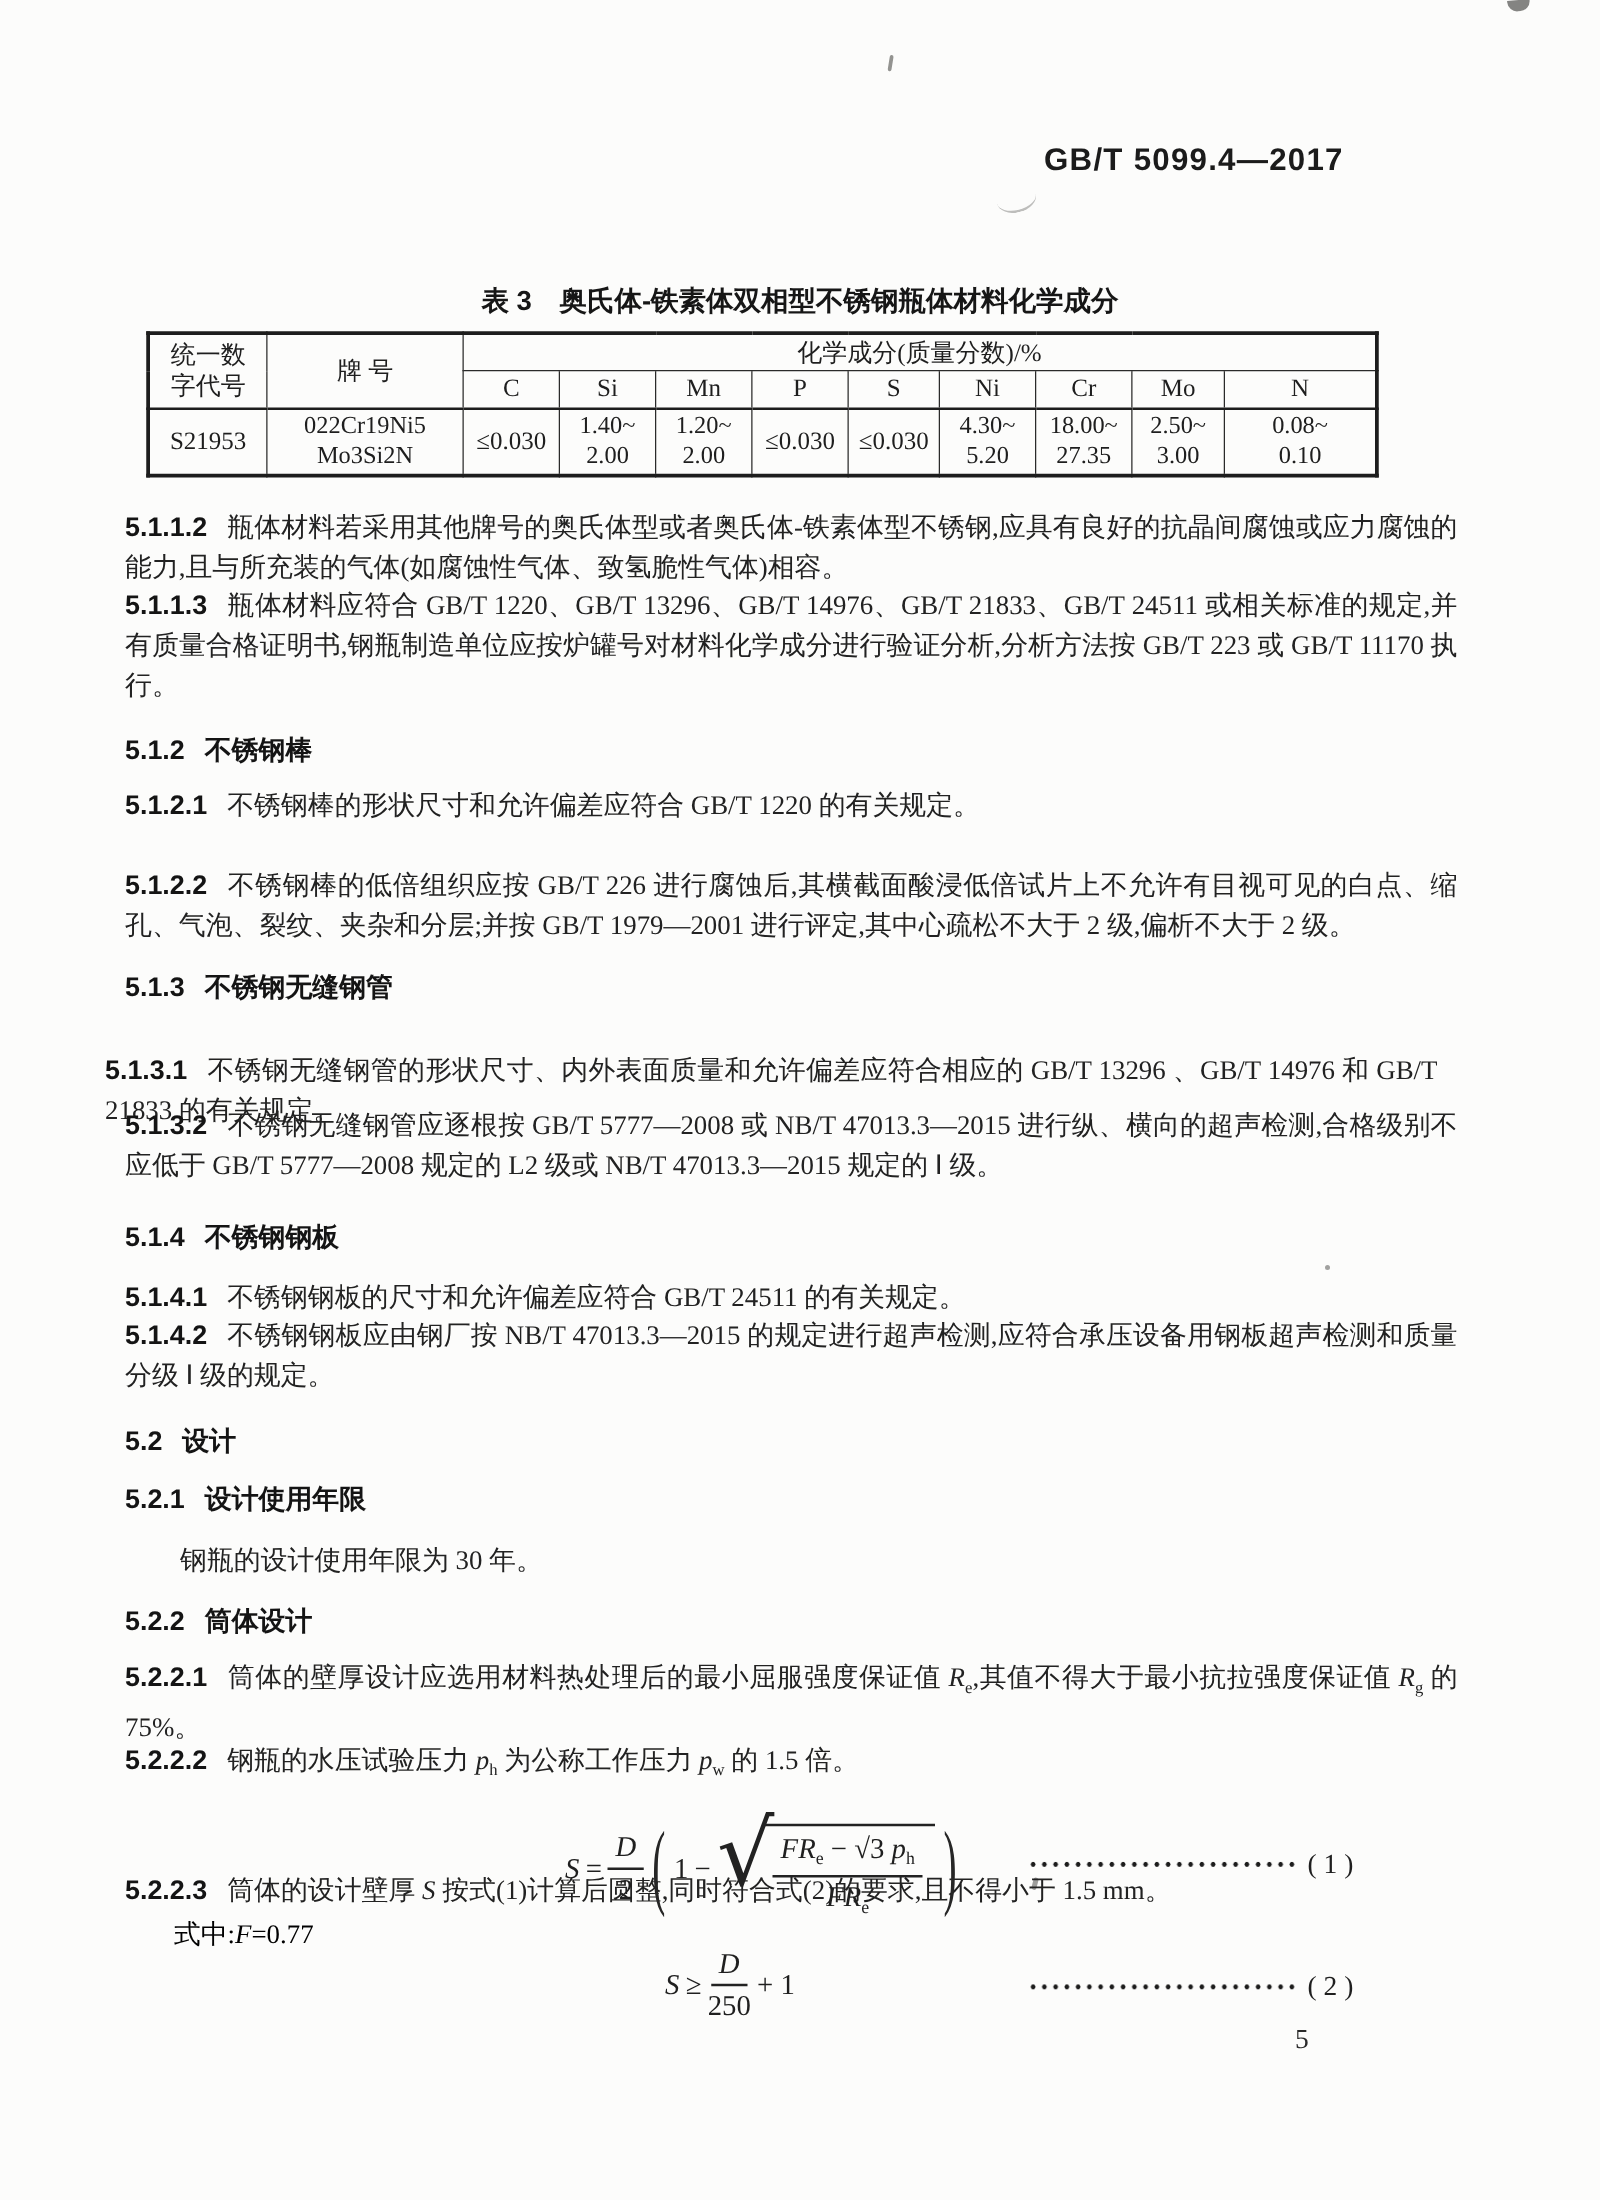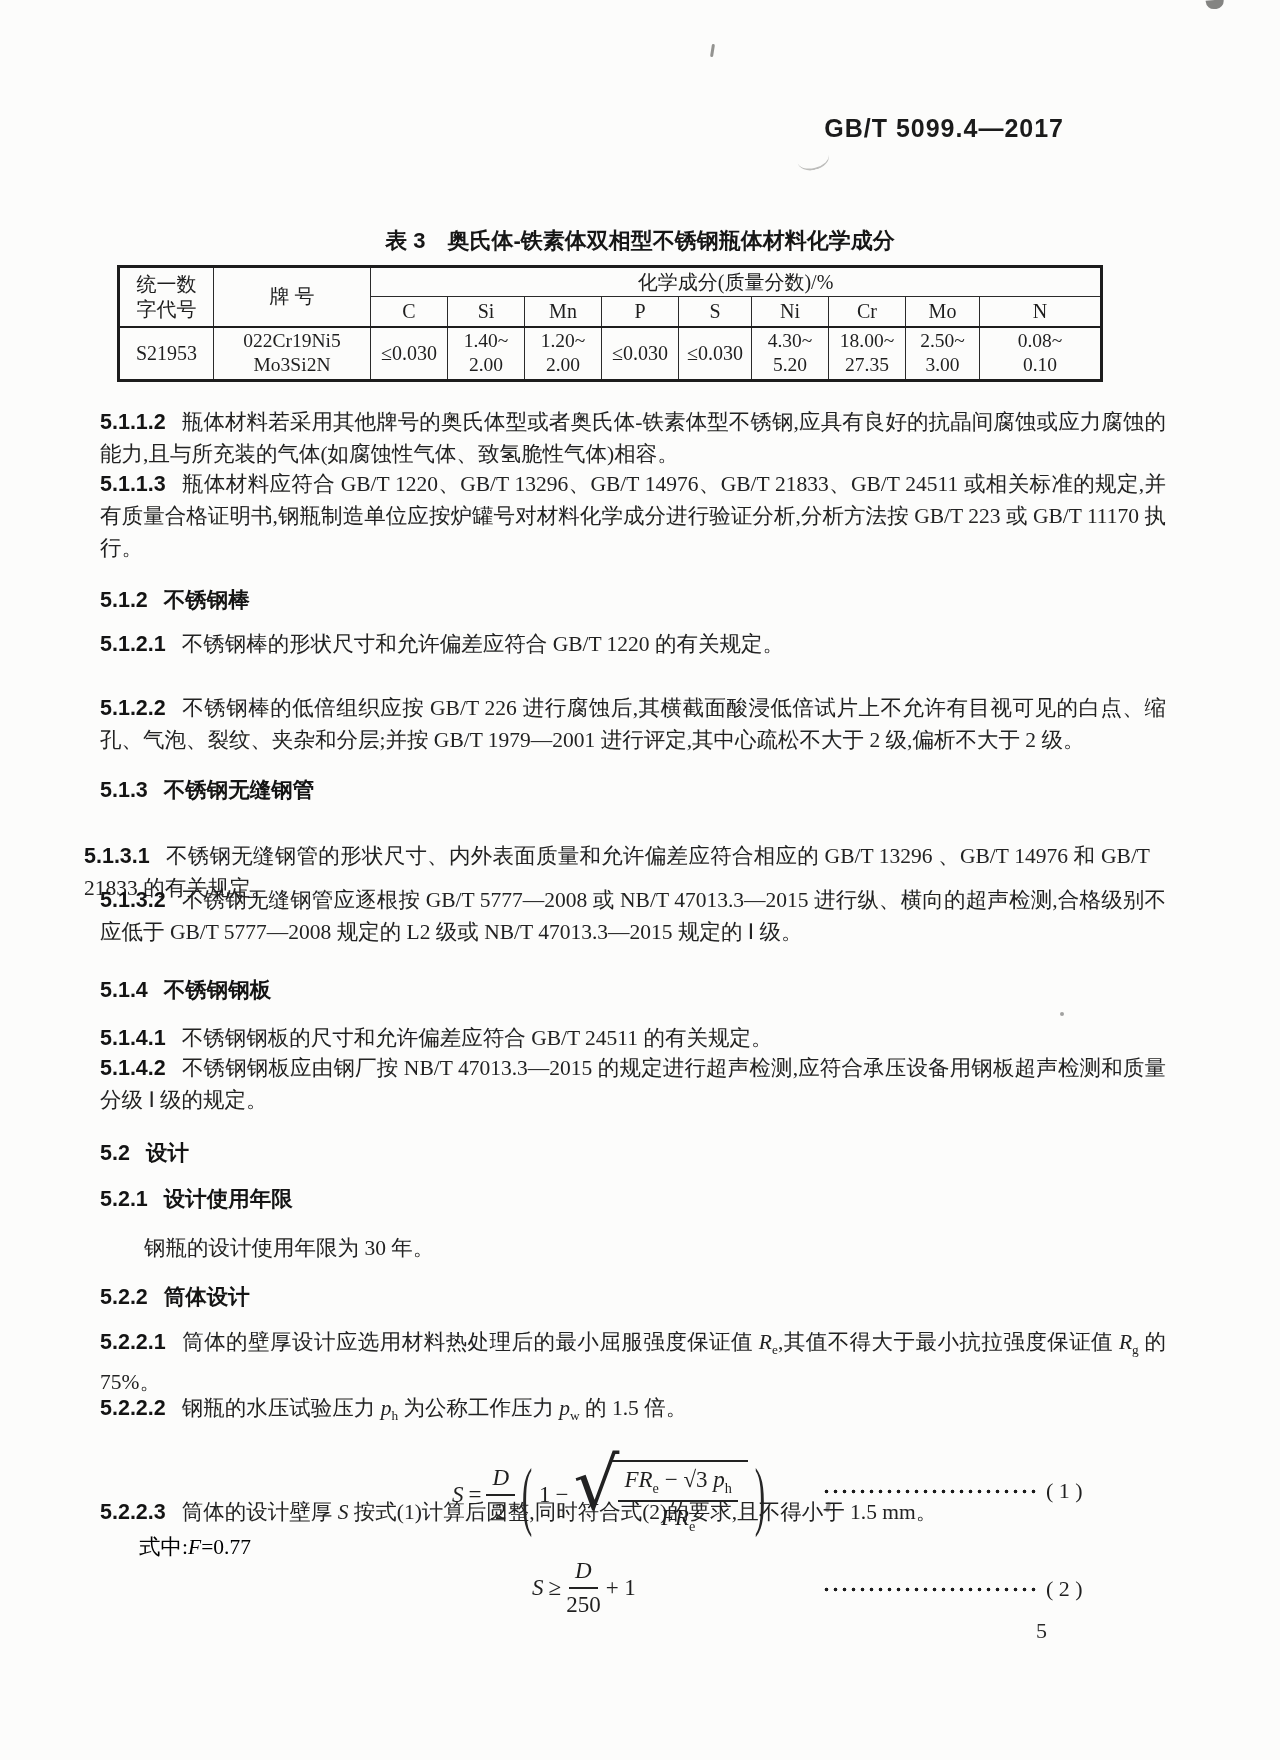--- a/index.html
+++ b/index.html
@@ -109,21 +109,21 @@
 <body>
 
 <div class="page">
 
   <div class="art art-tr"></div>
   <div class="art art-apos"></div>
   <div class="art art-squig"></div>
   <div class="art art-dot"></div>
   <div class="art art-comma"></div>
 
-  <div class="abs docnum" style="top:114px; right:216px;">GB/T 5099.4—2017</div>
+  <div class="abs docnum" style="top:114px; right:205px;">GB/T 5099.4—2017</div>
 
   <div class="abs ttitle" style="top:226px; left:0;">
     <span>表 3</span><span class="gap"></span><span>奥氏体-铁素体双相型不锈钢瓶体材料化学成分</span>
   </div>
 
   <table class="chem abs" style="top:265px; left:117px;">
     <colgroup>
       <col style="width:95px">
         <col style="width:157px">
       <col style="width:77px">

